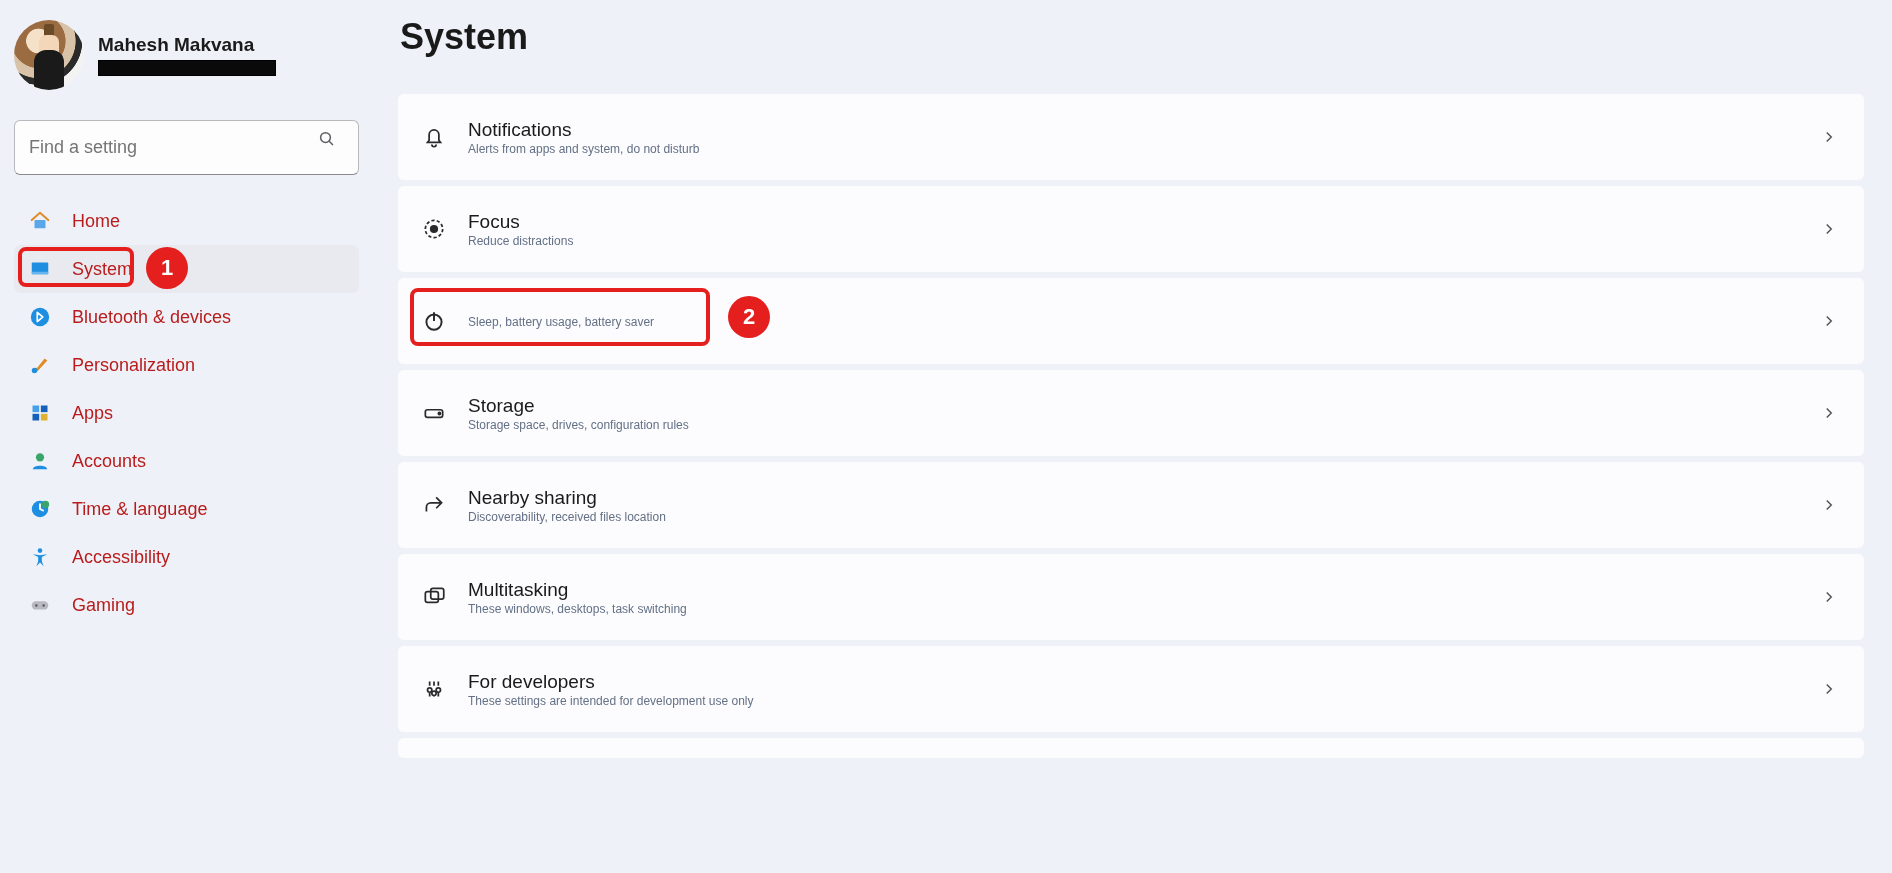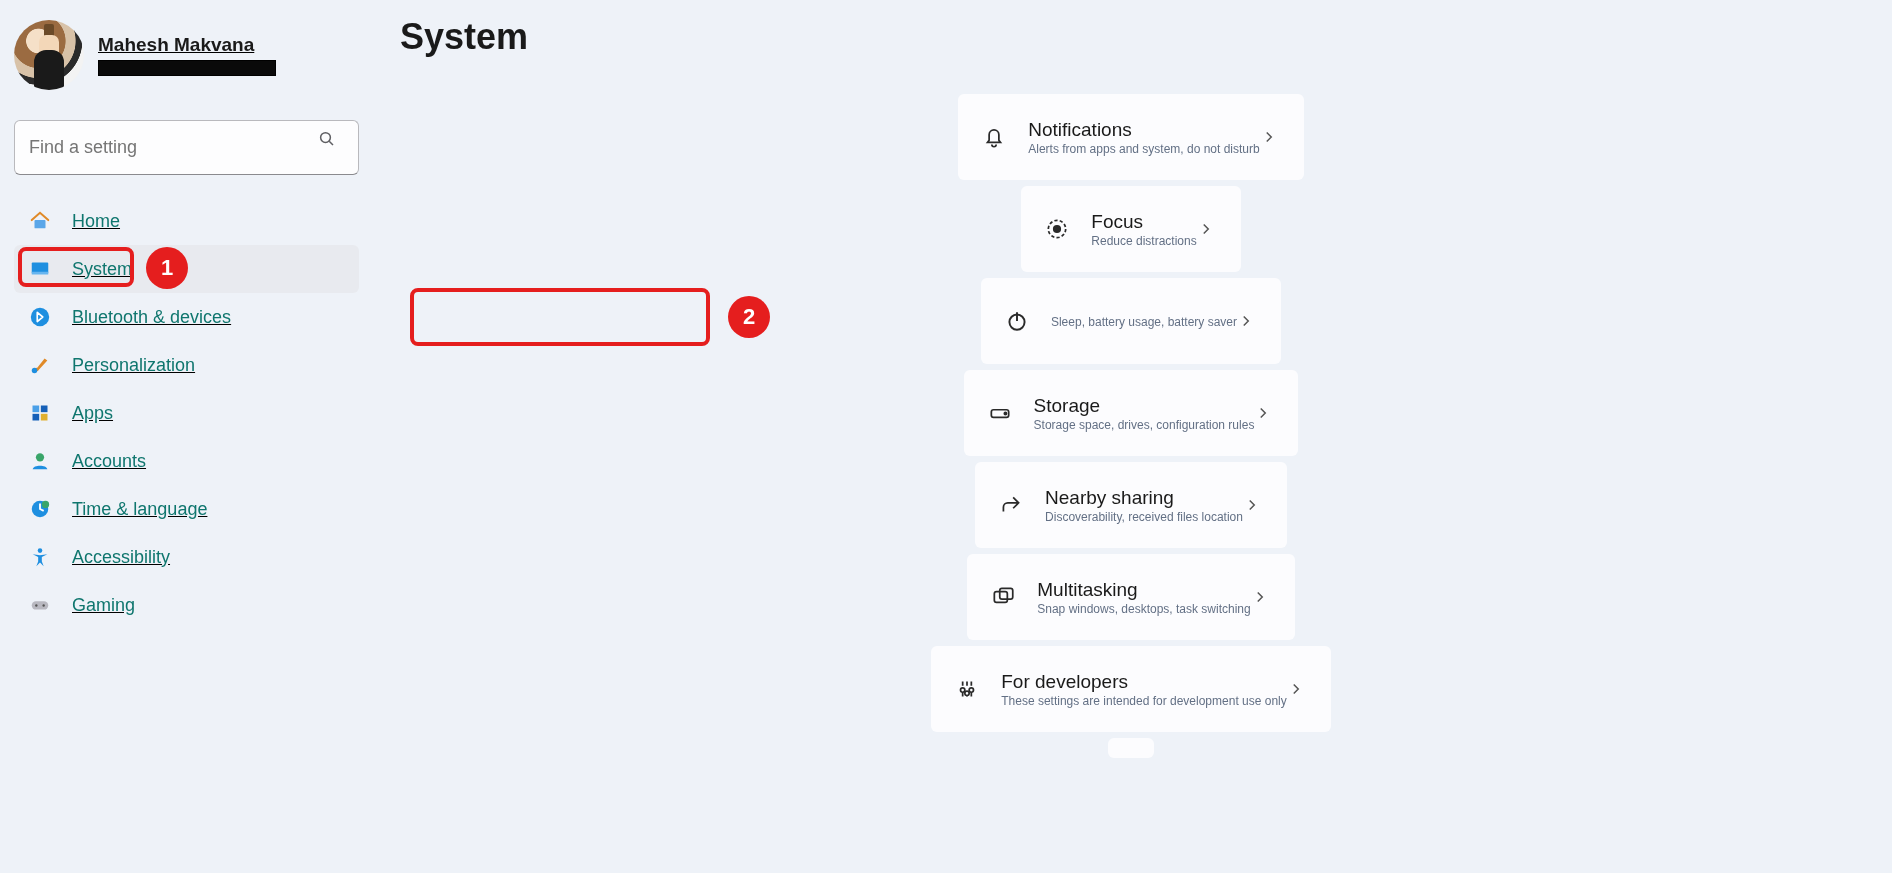--- a/index.html
+++ b/index.html
@@ -11,21 +11,20 @@
     overflow: hidden;
     display: flex;
   }
   
   .sidebar {
     width: 380px;
     padding: 14px 14px 14px 14px;
     flex: 0 0 380px;
     display: flex;
     flex-direction: column;
-    text-decoration: underline;
   }
   .profile {
     display: flex;
     align-items: center;
     gap: 14px;
     padding: 6px 4px 12px 0;
   }
   .avatar {
     width: 70px;
     height: 70px;
@@ -81,21 +80,21 @@
   }
   .nav { list-style: none; }
   .nav-item {
     display: flex;
     align-items: center;
     gap: 20px;
     height: 48px;
     padding: 0 0 0 14px;
     border-radius: 6px;
     font-size: 18px;
-    color: #0f766e;
+    color: #b91c1c;
     position: relative;
   }
   .nav-item .ico { width: 24px; height: 24px; display:flex;align-items:center;justify-content:center;flex-shrink:0;}
   .nav-item.active {
     background: #e8eaef;
   }
   .nav-item.active::before {
     content:"";
     position:absolute;left:0;top:12px;bottom:12px;width:0;border-left: 0 solid transparent;
   }
@@ -259,21 +258,21 @@
 
 
     <span class="callout-box" style="left:4px;top:50px;width:116px;height:40px;"></span>
     <span class="callout-badge" style="left:132px;top:50px;">1</span>
   </ul>
 </aside>
 
 <main class="main">
   <h1 class="page-title">System</h1>
 
-  <div class="cards" style="position:relative;align-items:center;">
+  <div class="cards" style="position:relative;">
 
     <div class="card">
       <span class="card-icon">
         <svg viewBox="0 0 24 24" width="26" height="26" fill="none" stroke="#2a2a2a" stroke-width="1.6">
             <path d="M6 17h12l-1.5-2V10a4.5 4.5 0 0 0-9 0v5L6 17z"></path>
             <path d="M10 19a2 2 0 0 0 4 0"></path>
           </svg>
       </span>
       <div class="card-text">
         <div class="card-title">Notifications</div>
@@ -358,21 +357,21 @@
 
     <div class="card">
       <span class="card-icon">
         <svg viewBox="0 0 24 24" width="26" height="26" fill="none" stroke="#2a2a2a" stroke-width="1.6">
             <rect x="4" y="7" width="12" height="10" rx="2"></rect>
             <rect x="9" y="4" width="12" height="10" rx="2"></rect>
           </svg>
       </span>
       <div class="card-text">
         <div class="card-title">Multitasking</div>
-        <div class="card-sub">Snap windows, desktops, task switching</div>
+        <div class="card-sub">These windows, desktops, task switching</div>
       </div>
       <span class="card-chevron">
         <svg viewBox="0 0 24 24" width="18" height="18" fill="none" stroke="currentColor" stroke-width="2">
             <path d="M9 6l6 6-6 6"></path>
           </svg>
       </span>
     </div>
 
     <div class="card">
       <span class="card-icon">

